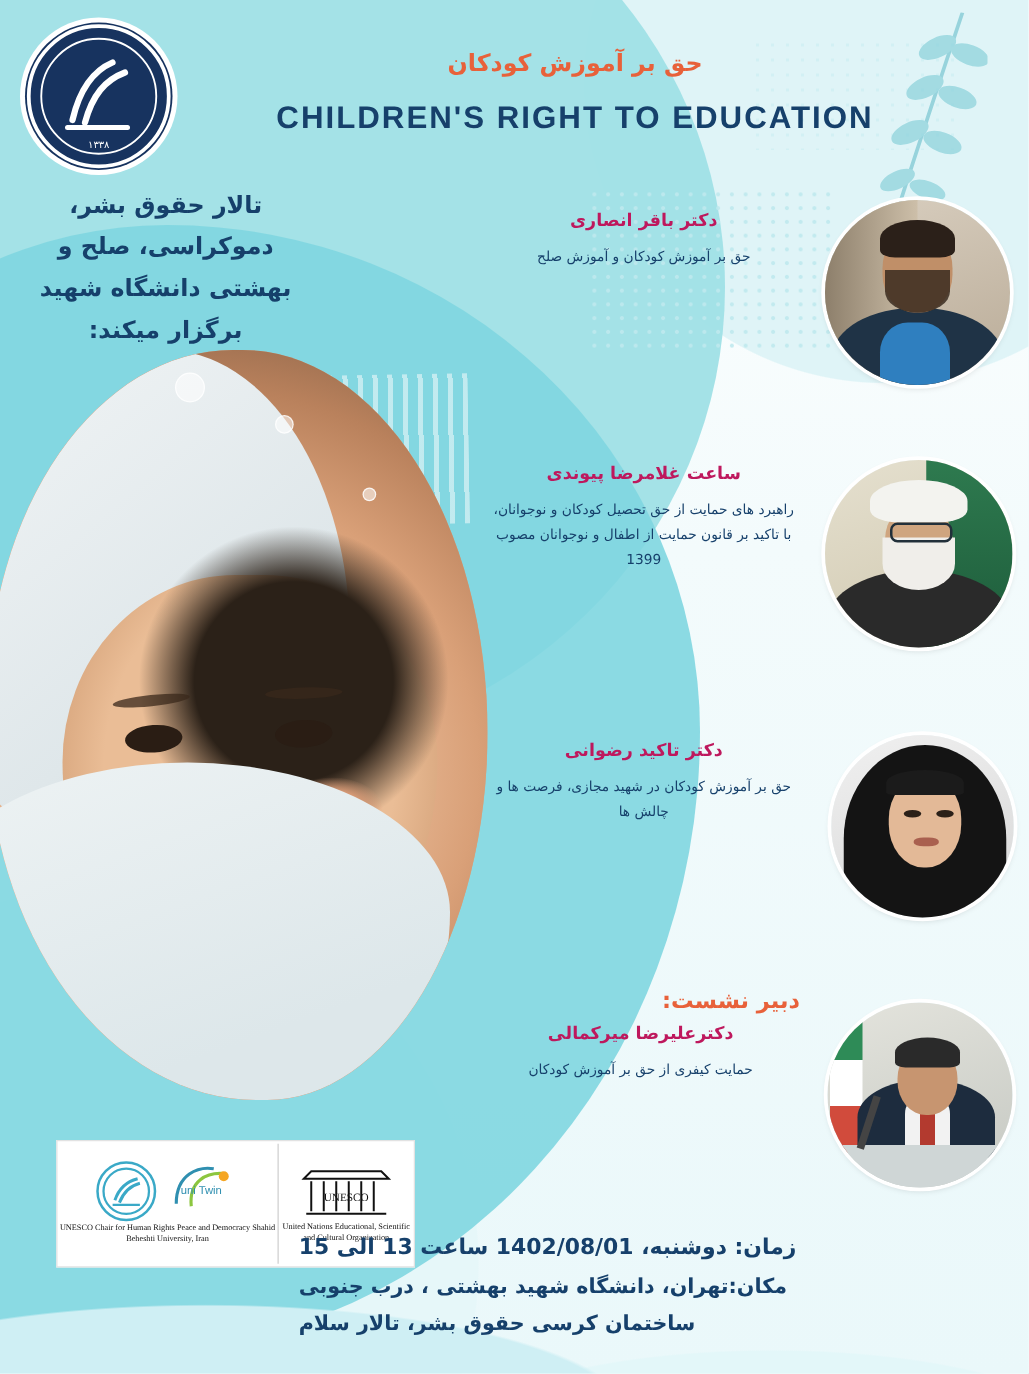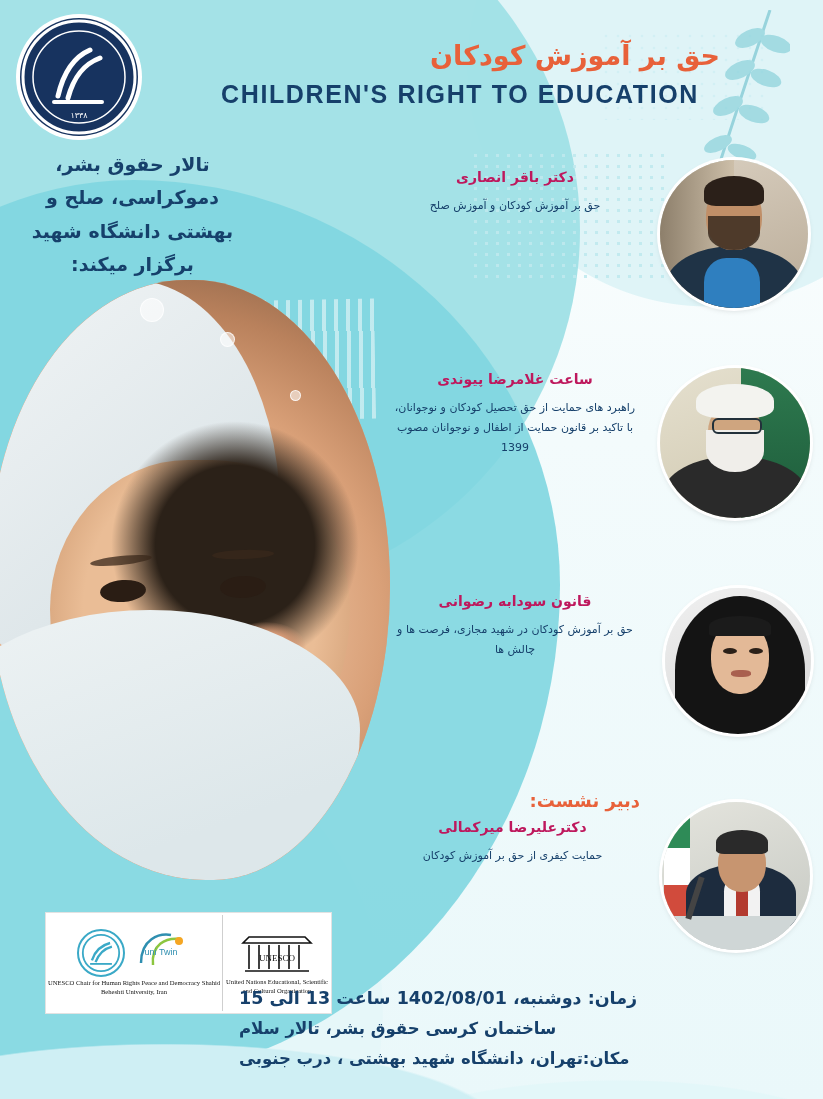--- a/index.html
+++ b/index.html
@@ -75,22 +75,22 @@
     border-radius:50%;
     background:#17335f;
     color:#ffffff;
     display:flex;align-items:center;justify-content:center;
     box-shadow:0 0 0 4px #ffffff;
   }
   .logo svg{display:block;}
   
   .title-fa{
     position:absolute;left:200px;top:40px;width:520px;
-    text-align:right;
-    font-size:27px;font-weight:bold;color:#e8613a;
+    text-align:center;
+    font-size:19px;font-weight:bold;color:#e8613a;
     letter-spacing:0px;
   }
   .title-en{
     position:absolute;left:180px;top:80px;width:560px;
     text-align:center;
     font-size:25px;font-weight:bold;color:#16406b;
     letter-spacing:1.6px;
     font-family:"Liberation Sans",sans-serif;
   }
   
@@ -357,21 +357,21 @@
         <div class="banner"></div>
       <div class="robe"></div>
       <div class="head"></div>
         <div class="beard"></div>
         <div class="turban"></div>
         <div class="glass"></div>
     </div>
   </div>
 
   <div class="speaker" style="left:390px;top:592px;width:250px;">
-    <div class="sp-name">قانون سودابه رضوانی</div>
+    <div class="sp-name">دکتر تاکید رضوانی</div>
     <div class="sp-topic">حق بر آموزش کودکان در شهید مجازی، فرصت ها و چالش ها</div>
   </div>
   <div class="avatar av3" style="left:665px;top:588px;width:146px;height:146px;">
     <div class="inner">
       <div class="bgwall"></div>
       <div class="hijab"></div>
       <div class="face"></div>
       <div class="fringe"></div>
       <div class="eye" style="left:58px;top:60px;"></div>
       <div class="eye" style="left:84px;top:60px;"></div>
@@ -426,17 +426,17 @@
             <path d="M10 34 h24" stroke="#3aa9c7" stroke-width="2"></path>
           </svg>
         </div>
       </div>
       <div class="caption">UNESCO Chair for Human Rights Peace and Democracy Shahid Beheshti University, Iran</div>
     </div>
   </div>
 
   <div class="info">
     <div class="line">زمان: دوشنبه، 1402/08/01 ساعت 13 الی 15</div>
+    <div class="line small">مکان:تهران، دانشگاه شهید بهشتی ، درب جنوبی</div>
     <div class="line small">ساختمان کرسی حقوق بشر، تالار سلام</div>
-    <div class="line small">مکان:تهران، دانشگاه شهید بهشتی ، درب جنوبی</div>
   </div>
 
 </div>
 
 </body></html>

